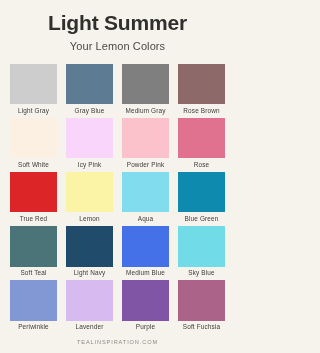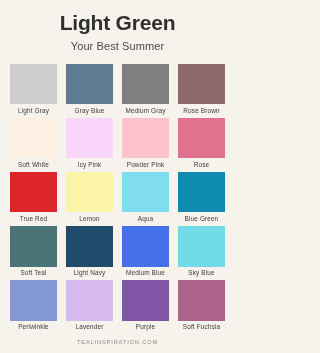--- a/index.html
+++ b/index.html
@@ -96,22 +96,22 @@
     letter-spacing: 0.9px;
     color: #8e8a84;
   }
 </style>
 </head>
 <body style="background-color: rgb(246, 242, 236);">
 
 <div class="page">
 
   <div class="header">
-    <div class="title">Light Green</div>
-    <div class="subtitle">Your Best Summer</div>
+    <div class="title">Light Summer</div>
+    <div class="subtitle">Your Lemon Colors</div>
   </div>
 
   <div class="palette">
 
     <div class="swatch-row">
       <div class="swatch-cell">
         <div class="swatch-chip" style="background-color: rgb(205, 205, 205);"></div>
         <div class="swatch-label">Light Gray</div>
       </div>
       <div class="swatch-cell">

